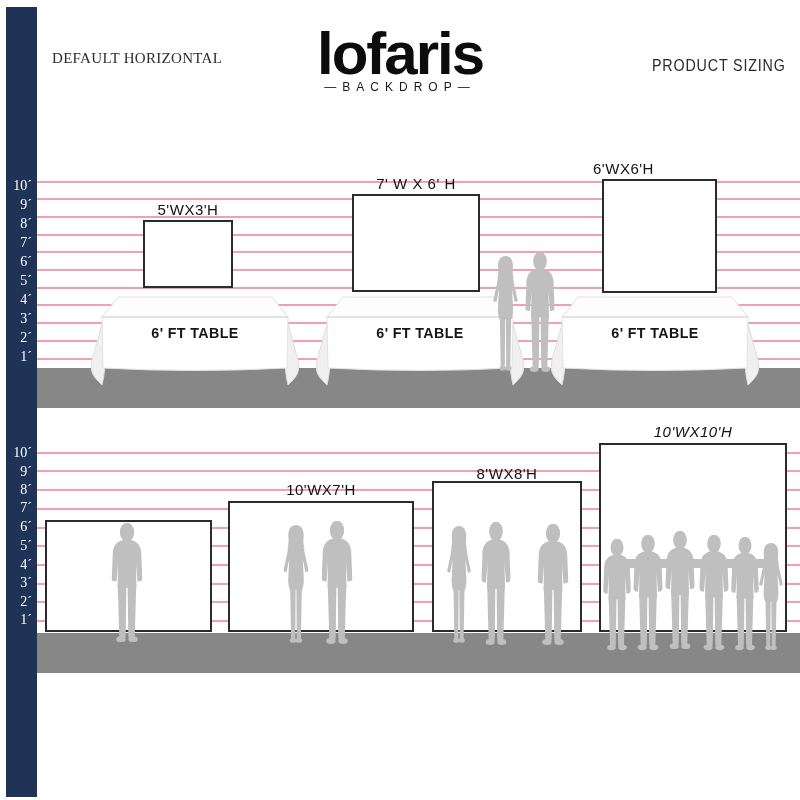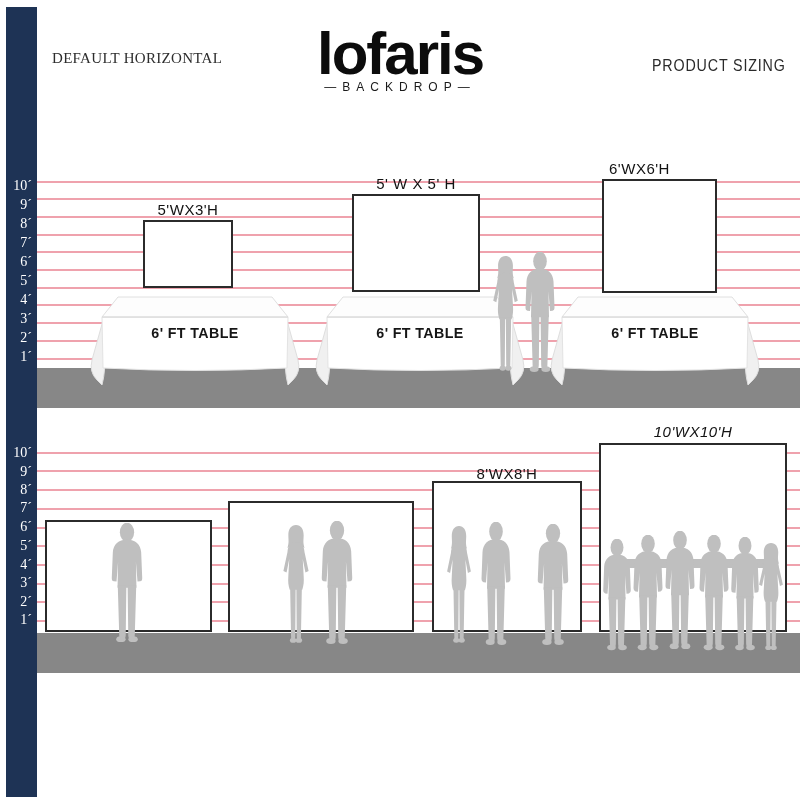--- a/index.html
+++ b/index.html
@@ -28,21 +28,21 @@
         letter-spacing:1px;transform:scaleX(.84);transform-origin:left;white-space:nowrap;z-index:6;}
 
   
   .backdrop{position:absolute;background:#fff;border:2px solid var(--backdrop-border);
             box-sizing:border-box;z-index:4;}
   .bd-label{position:absolute;text-align:center;font-size:15px;color:#121212;letter-spacing:.5px;
             z-index:4;white-space:nowrap;}
 
   .bd-t1{left:143px;top:220px;width:90px;height:68px;}  .lb-t1{left:128px;top:201px;width:120px;}
   .bd-t2{left:352px;top:194px;width:128px;height:98px;} .lb-t2{left:342px;top:175px;width:148px;}
-  .bd-t3{left:602px;top:179px;width:115px;height:114px;}.lb-t3{left:572px;top:160px;width:135px;}
+  .bd-t3{left:602px;top:179px;width:115px;height:114px;}.lb-t3{left:556px;top:160px;width:135px;}
 
   .bd-b1{left:45px;top:520px;width:167px;height:112px;} .lb-b1{left:45px;top:500px;width:167px;}
   .bd-b2{left:228px;top:501px;width:186px;height:131px;}.lb-b2{left:228px;top:481px;width:186px;}
   .bd-b3{left:432px;top:481px;width:150px;height:151px;}.lb-b3{left:432px;top:465px;width:150px;}
   .bd-b4{left:599px;top:443px;width:188px;height:189px;}.lb-b4{left:599px;top:423px;width:188px;font-style:italic;}
 
   
   .table-svg{position:absolute;top:292px;width:210px;height:100px;z-index:3;}
   .tbl1{left:90px;} .tbl2{left:315px;} .tbl3{left:550px;}
   .table-label{position:absolute;top:324px;width:210px;text-align:center;font-size:15px;font-weight:600;
@@ -143,31 +143,32 @@
     <path class="skirt" d="M12 25 L198 25 L197 76 Q105 81 13 76 Z"></path>
     <path class="ttop" d="M28 5 L182 5 L198 25 L12 25 Z"></path>
     <path class="ttop-shadow" d="M12 25 L198 25"></path>
   </svg>
   <div class="table-label tl1">6' FT TABLE</div>
   <div class="table-label tl2">6' FT TABLE</div>
   <div class="table-label tl3">6' FT TABLE</div>
 
   <div class="bd-label lb-t1">5'WX3'H</div>
   <div class="backdrop bd-t1"></div>
-  <div class="bd-label lb-t2">5' W X 5' H</div>
+  <div class="bd-label lb-t2">7' W X 6' H</div>
   <div class="backdrop bd-t2"></div>
   <div class="bd-label lb-t3">6'WX6'H</div>
   <div class="backdrop bd-t3"></div>
 
   <svg class="people g-top-couple sil" viewBox="0 0 80 124">
     <use href="#p-woman" x="0" y="4" width="35" height="118"></use>
     <use href="#p-man" x="32" y="0" width="40" height="123"></use>
   </svg>
 
   <div class="backdrop bd-b1"></div>
+  <div class="bd-label lb-b2">10'WX7'H</div>
   <div class="backdrop bd-b2"></div>
   <div class="bd-label lb-b3">8'WX8'H</div>
   <div class="backdrop bd-b3"></div>
   <div class="bd-label lb-b4">10'WX10'H</div>
   <div class="backdrop bd-b4"></div>
 
   <svg class="people g-man1 sil" viewBox="0 0 46 124">
     <use href="#p-man" x="2" y="1" width="42" height="122"></use>
   </svg>
   <svg class="people g-couple sil" viewBox="0 0 84 127">

